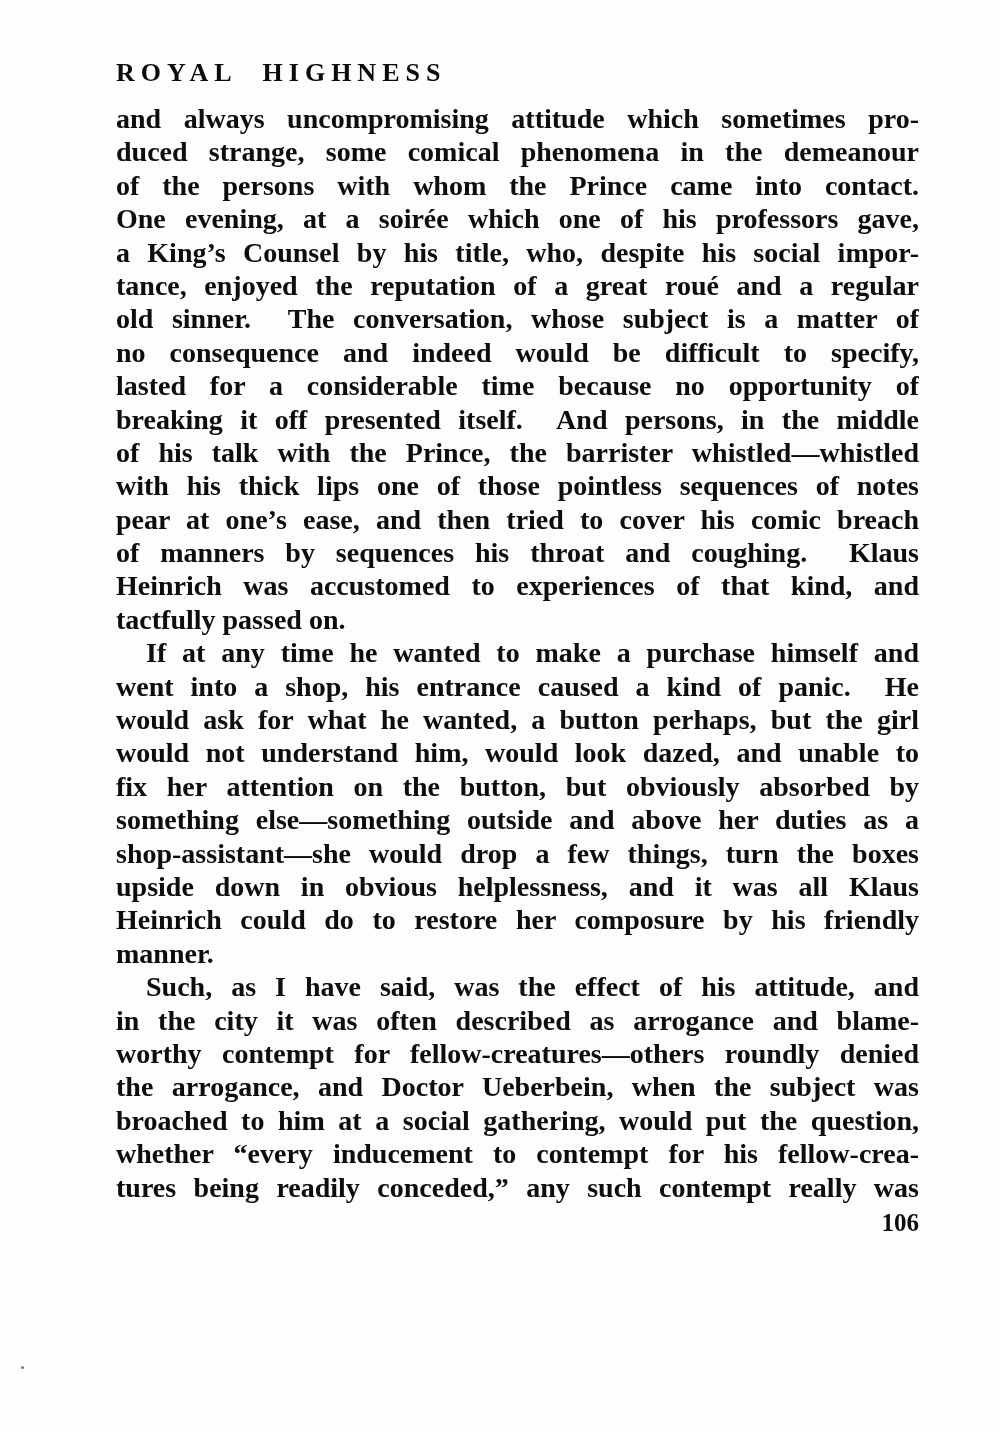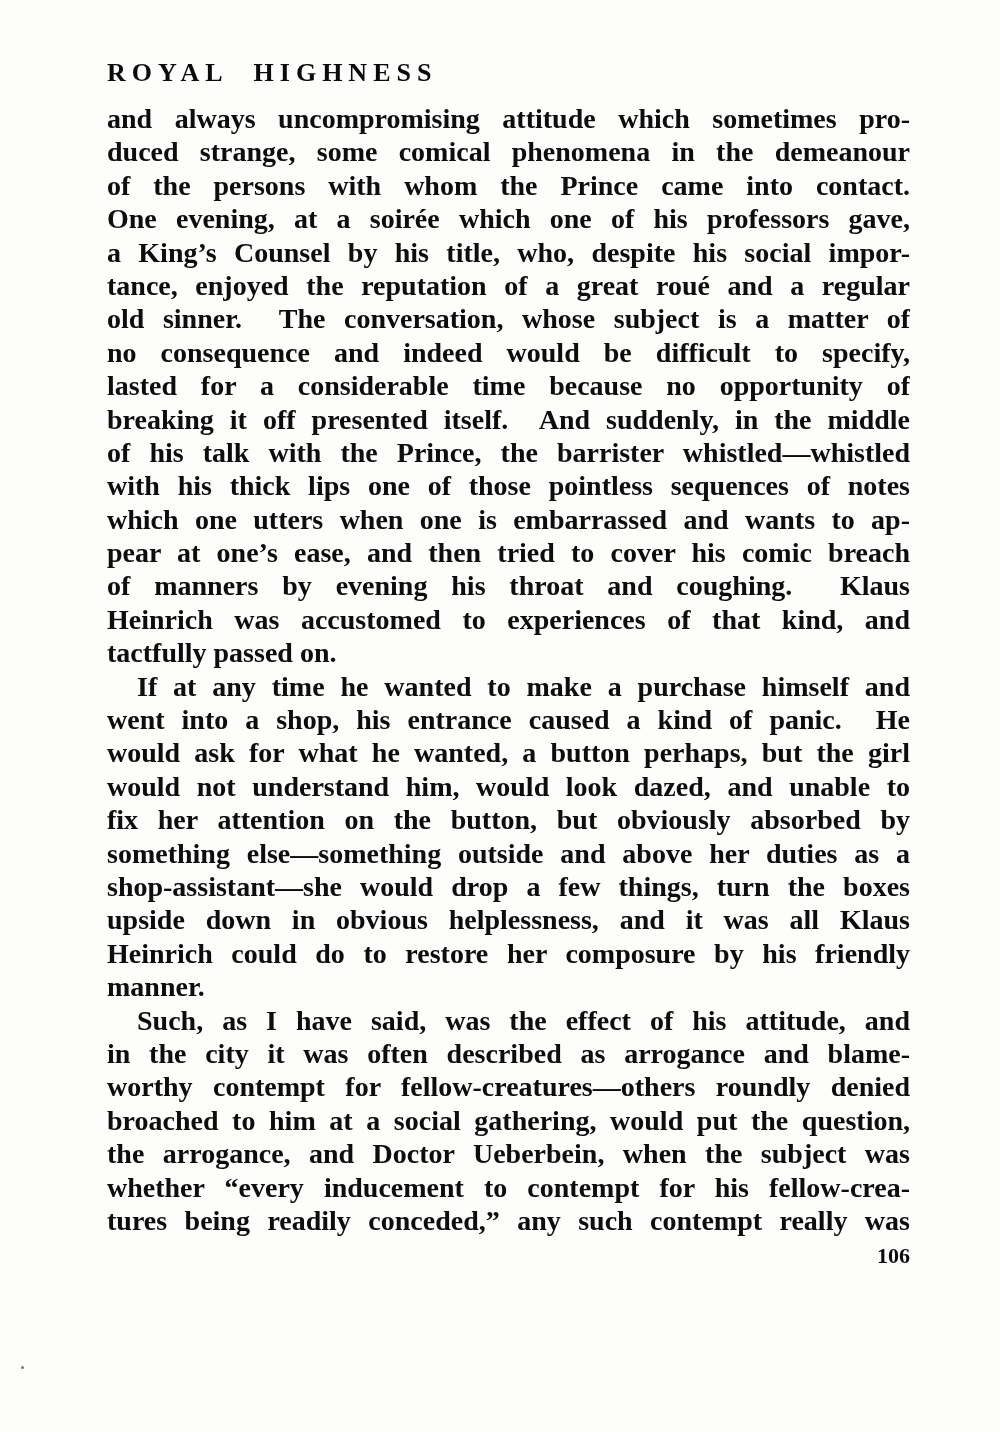--- a/index.html
+++ b/index.html
@@ -10,21 +10,21 @@
     width: 1000px;
     height: 1432px;
     background: #fdfdfc;
     position: relative;
     overflow: hidden;
     font-family: "Liberation Serif", "DejaVu Serif", serif;
     color: #0d0d0d;
   }
   .page {
     position: absolute;
-    left: 107px;
+    left: 116px;
     top: 58px;
     width: 803px;
   }
   .running-head {
     font-size: 26px;
     font-weight: 700;
     letter-spacing: 6px;
     word-spacing: 14px;
     white-space: nowrap;
     margin-bottom: 14px;
@@ -44,21 +44,21 @@
     overflow: hidden;
     font-kerning: normal;
   }
   .line.last {
     text-align-last: left;
   }
   .line.indented {
     text-indent: 30px;
   }
   .folio {
-    font-size: 22px;
+    font-size: 25px;
     font-weight: 700;
     line-height: 33.4px;
     text-align: right;
     margin-top: 2px;
   }
   .speck {
     position: absolute;
     left: 21px;
     top: 1366px;
     width: 3px;
@@ -76,43 +76,42 @@
   <div class="text-block">
       <div class="line">and always uncompromising attitude which sometimes pro-</div>
       <div class="line">duced strange, some comical phenomena in the demeanour</div>
       <div class="line">of the persons with whom the Prince came into contact.</div>
       <div class="line">One evening, at a soirée which one of his professors gave,</div>
       <div class="line">a King’s Counsel by his title, who, despite his social impor-</div>
       <div class="line">tance, enjoyed the reputation of a great roué and a regular</div>
       <div class="line">old sinner.  The conversation, whose subject is a matter of</div>
       <div class="line">no consequence and indeed would be difficult to specify,</div>
       <div class="line">lasted for a considerable time because no opportunity of</div>
-      <div class="line">breaking it off presented itself.  And suddenly, in the middle</div>
+      <div class="line">breaking it off presented itself.  And persons, in the middle</div>
       <div class="line">of his talk with the Prince, the barrister whistled—whistled</div>
       <div class="line">with his thick lips one of those pointless sequences of notes</div>
-      <div class="line">which one utters when one is embarrassed and wants to ap-</div>
       <div class="line">pear at one’s ease, and then tried to cover his comic breach</div>
-      <div class="line">of manners by evening his throat and coughing.  Klaus</div>
+      <div class="line">of manners by sequences his throat and coughing.  Klaus</div>
       <div class="line">Heinrich was accustomed to experiences of that kind, and</div>
       <div class="line last">tactfully passed on.</div>
       <div class="line indented">If at any time he wanted to make a purchase himself and</div>
       <div class="line">went into a shop, his entrance caused a kind of panic.  He</div>
       <div class="line">would ask for what he wanted, a button perhaps, but the girl</div>
       <div class="line">would not understand him, would look dazed, and unable to</div>
       <div class="line">fix her attention on the button, but obviously absorbed by</div>
       <div class="line">something else—something outside and above her duties as a</div>
       <div class="line">shop-assistant—she would drop a few things, turn the boxes</div>
       <div class="line">upside down in obvious helplessness, and it was all Klaus</div>
       <div class="line">Heinrich could do to restore her composure by his friendly</div>
       <div class="line last">manner.</div>
       <div class="line indented">Such, as I have said, was the effect of his attitude, and</div>
       <div class="line">in the city it was often described as arrogance and blame-</div>
       <div class="line">worthy contempt for fellow-creatures—others roundly denied</div>
+      <div class="line">the arrogance, and Doctor Ueberbein, when the subject was</div>
       <div class="line">broached to him at a social gathering, would put the question,</div>
-      <div class="line">the arrogance, and Doctor Ueberbein, when the subject was</div>
       <div class="line">whether “every inducement to contempt for his fellow-crea-</div>
       <div class="line">tures being readily conceded,” any such contempt really was</div>
     </div>
 
   <div class="folio">106</div>
 </div>
 
 <div class="speck"></div>
 
 </body></html>

